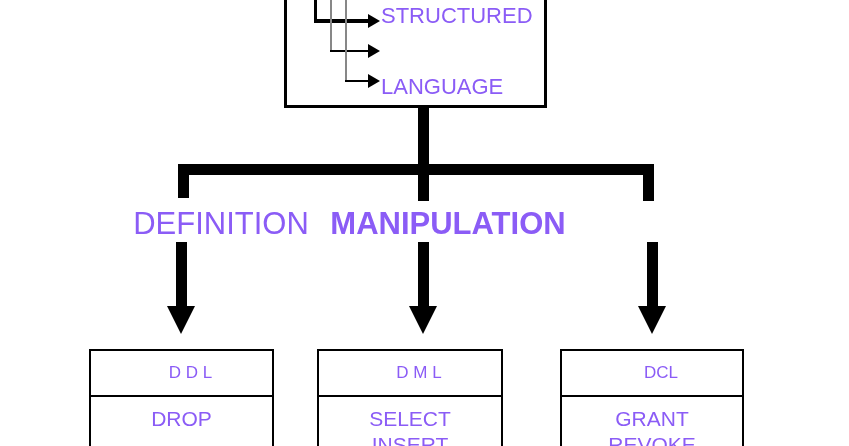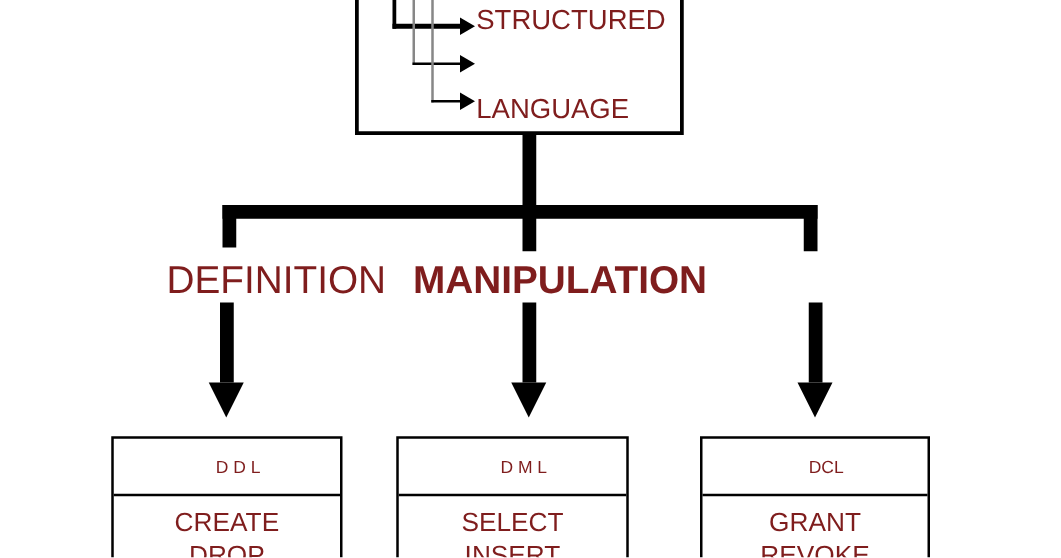--- a/index.html
+++ b/index.html
@@ -1,18 +1,18 @@
 <!DOCTYPE html>
 <html><head>
 <meta charset="utf-8">
 <style>
   html,body{margin:0;padding:0;background:#fff;}
   .canvas{
     position:relative;width:849px;height:446px;background:#ffffff;
-    overflow:hidden;font-family:"Liberation Sans",sans-serif;color:#7f1d1d;
+    overflow:hidden;font-family:"Liberation Sans",sans-serif;color:#8b5cf6;
   }
   .blk{position:absolute;background:#000000;}
   .gry{position:absolute;background:#878787;}
   
   .rootbox{
     position:absolute;left:284px;top:-50px;width:263px;height:158px;
     border:3px solid #000;background:#fff;box-sizing:border-box;
   }
   .rootword{position:absolute;left:381px;font-size:22px;line-height:23px;white-space:nowrap;}
   .rarrow{
@@ -27,21 +27,21 @@
     position:absolute;width:0;height:0;top:306px;
     border-top:28px solid #000;border-left:14px solid transparent;border-right:14px solid transparent;
   }
   .sbox{
     position:absolute;top:349px;height:112px;background:#fff;
     border:2px solid #000;box-sizing:border-box;text-align:center;
   }
   .sbox .hdr{
     height:44px;border-bottom:2px solid #000;
     display:flex;align-items:center;justify-content:center;
-    font-size:14px;white-space:nowrap;padding-left:18px;
+    font-size:17px;white-space:nowrap;padding-left:18px;
   }
   .sbox .bodylist{padding-top:9px;font-size:21px;line-height:26px;}
 </style>
 </head>
 <body>
 
 <div class="canvas">
 
   <div class="rootbox"></div>
 
@@ -73,21 +73,20 @@
 
   <div class="blk" style="left:418px;top:242px;width:11px;height:64px;"></div>
   <div class="darrowhead" style="left:409px;"></div>
 
   <div class="blk" style="left:647px;top:242px;width:11px;height:64px;"></div>
   <div class="darrowhead" style="left:638px;"></div>
 
   <div class="sbox" style="left:89px;width:185px;">
     <div class="hdr">D D L</div>
     <div class="bodylist">
-      <div>CREATE</div>
       <div>DROP</div>
     </div>
   </div>
 
   <div class="sbox" style="left:317px;width:186px;">
     <div class="hdr">D M L</div>
     <div class="bodylist">
       <div>SELECT</div>
       <div>INSERT</div>
     </div>

